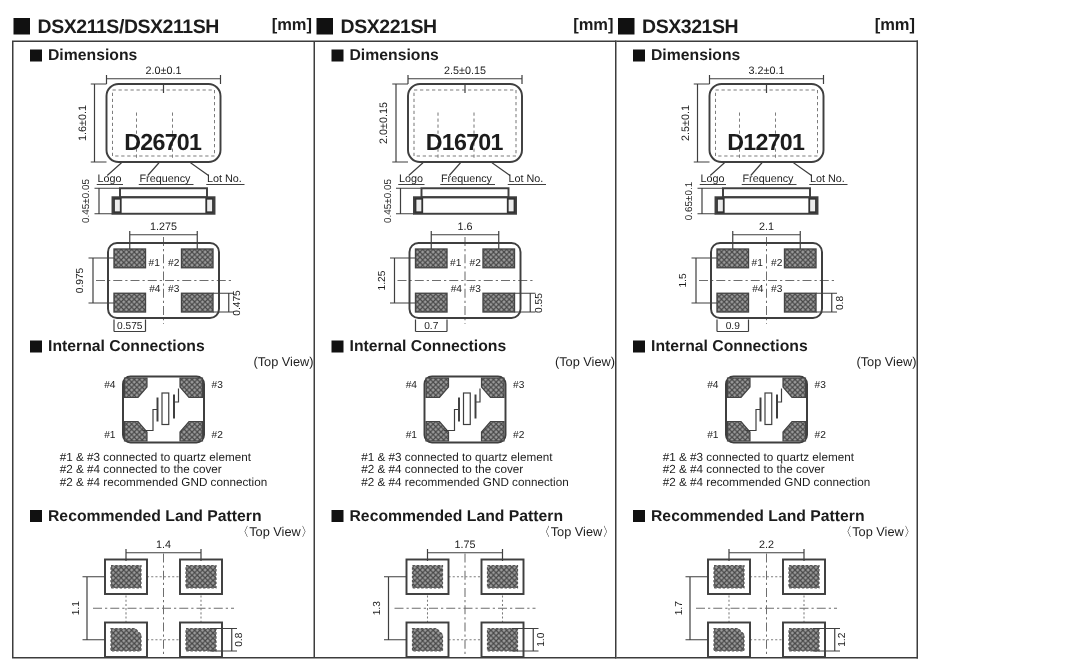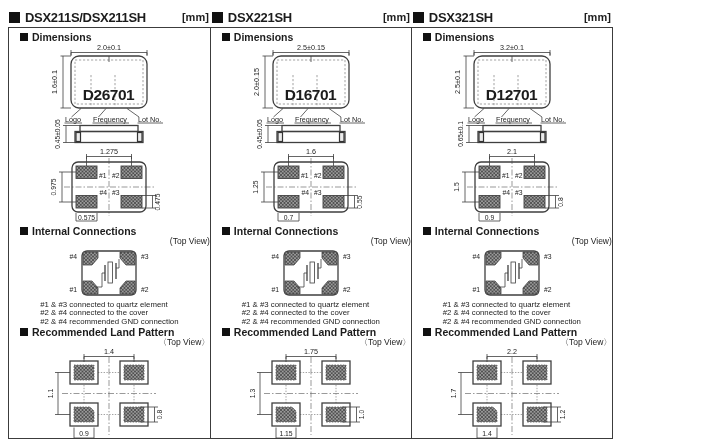--- a/index.html
+++ b/index.html
@@ -3,31 +3,31 @@
 <meta charset="utf-8">
 <style>
   html,body{margin:0;padding:0;background:#ffffff;}
   body{font-family:"Liberation Sans",sans-serif;color:#1c1c1c;}
   .page{position:relative;width:712px;height:446px;background:#fff;overflow:hidden;}
   .panels{position:absolute;left:8px;top:7px;width:555px;display:flex;}
   .panel{width:232px;display:flex;flex-direction:column;}
   .panel-header{height:20px;display:flex;align-items:center;padding:0 2px 0 1px;}
   .hdr-sq{width:11px;height:11px;background:#111;margin-right:5px;flex:none;}
   .panel-title{font-weight:bold;font-size:13px;letter-spacing:-0.3px;white-space:nowrap;}
-  .unit{margin-left:auto;font-size:11px;font-weight:bold;padding-left:36px;}
+  .unit{margin-left:auto;font-size:11px;font-weight:bold;}
   .panel-box{border:1.4px solid #3c3c3c;border-left:none;height:412px;box-sizing:border-box;
              padding-top:3px;overflow:hidden;display:flex;flex-direction:column;}
   .panel:first-child .panel-box{border-left:1.4px solid #3c3c3c;}
   .sec{display:flex;align-items:center;padding-left:11px;height:12px;flex:none;}
   .sec-sq{width:8px;height:8px;background:#111;margin-right:4px;flex:none;}
   .sec-label{font-weight:bold;font-size:10.5px;white-space:nowrap;}
   .tv{text-align:right;font-size:8.5px;height:9px;line-height:9px;flex:none;}
   .drawing{display:block;margin:0 auto;overflow:visible;flex:none;}
   .page svg text{font-family:"Liberation Sans",sans-serif;fill:#1c1c1c;}
-  .notes{width:max-content;margin:1px auto 0;font-size:7.8px;line-height:8.4px;flex:none;}
+  .notes{width:max-content;margin:1px auto 12px;font-size:7.8px;line-height:8.4px;flex:none;}
   .ln{stroke:#3f3f3f;stroke-width:0.8;fill:none;}
   .ln2{stroke:#3f3f3f;stroke-width:1.3;fill:none;}
   .dash{stroke:#7d7d7d;stroke-width:0.7;fill:none;stroke-dasharray:2.2 1.8;}
   .cross{stroke:#6e6e6e;stroke-width:0.7;fill:none;stroke-dasharray:6 2 1.5 2;}
   .dot{stroke:#7d7d7d;stroke-width:0.7;fill:none;stroke-dasharray:1.4 1.4;}
   .dimtxt{font-size:7.2px;}
   .pintxt{font-size:6.8px;}
 </style>
 </head>
 <body>

